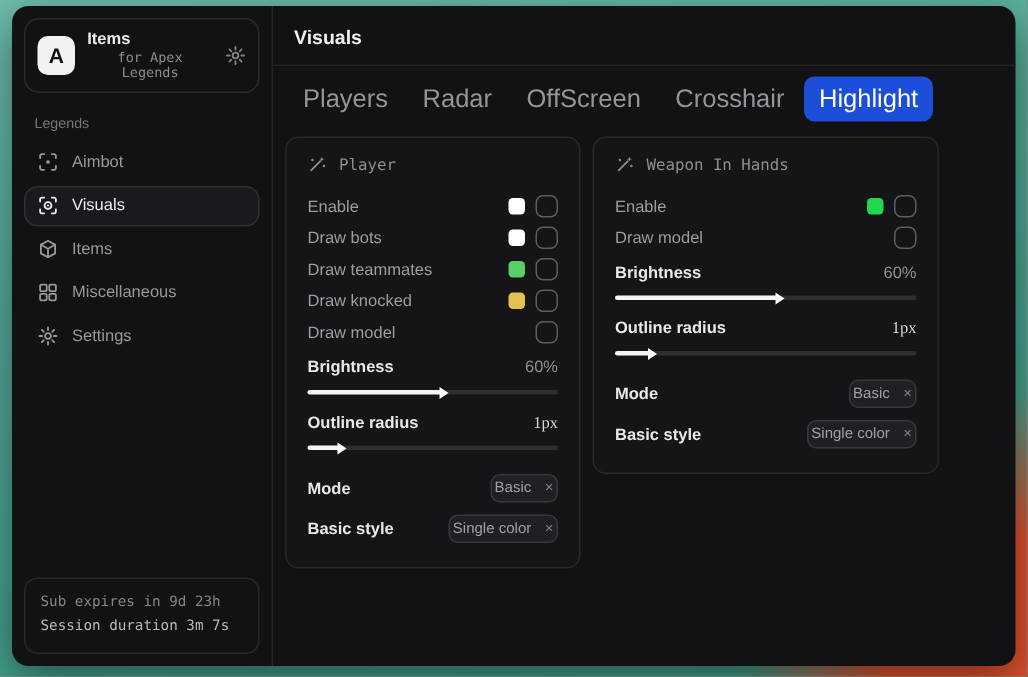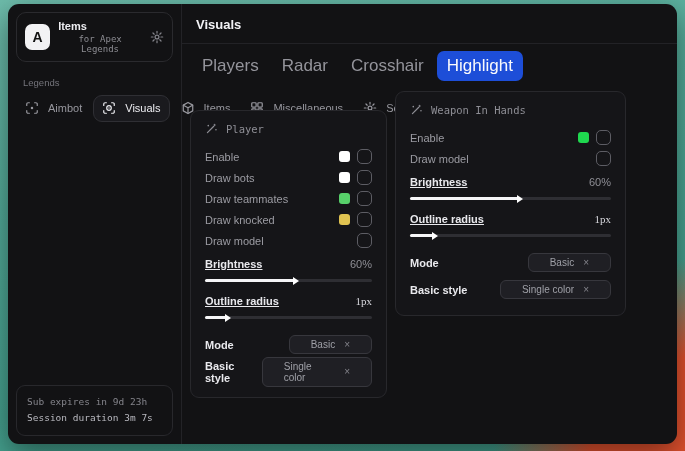--- a/index.html
+++ b/index.html
@@ -22,61 +22,61 @@
   .sidebar { width:174px; flex:0 0 174px; display:flex; flex-direction:column;
     padding:8px; border-right:1px solid #232327; }
   .side-header { border:1px solid #2a2a2e; border-radius:10px; padding:7px 8px;
     display:flex; align-items:center; gap:8px; }
   .logo { width:26px; height:26px; border-radius:7px; background:#f2f2f4;
     color:#111; font-weight:bold; font-size:14px; display:flex; align-items:center; justify-content:center; }
   .app-name { font-size:11px; font-weight:bold; color:#ececf0; line-height:1.25; }
   .app-sub { font-size:9px; color:#8c8c92; font-family:"DejaVu Sans Mono", monospace;text-align:center; }
   .side-gear { margin-left:auto; color:#83838a; display:flex; }
   .category { margin:15px 7px 7px; font-size:9.5px; color:#74747b; }
-  .nav { display:flex; flex-direction:row; gap:2px; }
+  .nav { display:flex; flex-direction:column; gap:2px; }
   .nav-item { height:27px; padding:0 8px; display:flex; align-items:center; gap:9px;
     color:#97979e; font-size:11px; border:1px solid transparent; border-radius:9px; cursor:default; }
   .nav-item.active { background:#1a1a1e; border-color:#2f2f34; color:#ececf0; }
   .nav-item .ic { display:flex; }
   .spacer { flex:1; }
   .status-box { border:1px solid #28282c; border-radius:9px; padding:8px 10px;
     font-family:"DejaVu Sans Mono", monospace; font-size:9.5px; line-height:1.75; }
   .status-line1 { color:#84848b; }
   .status-line2 { color:#b8b8bf; }
   
   .main { flex:1; display:flex; flex-direction:column; min-width:0; }
   .main-header { padding:13px 14px 11px; border-bottom:1px solid #222226; }
   .main-title { font-size:13px; font-weight:bold; color:#f2f2f6; }
   .tabs { display:flex; gap:3px; padding:7px 10px 4px; }
   .tab { padding:5px 10px; font-size:17px; color:#94949b; border-radius:7px; white-space:nowrap; }
   .tab.active { background:#1d4ed8; color:#fafafc; }
   .cards { display:flex; gap:8px; padding:6px 8px; align-items:flex-start; }
   .card { background:#151518; border:1px solid #28282c; border-radius:9px; padding:11px 14px 13px; }
-  .card:nth-child(1) { width:197px;margin-top:19px; }
+  .card:nth-child(1) { width:197px; }
   .card:nth-child(2) { width:231px; }
   .card-header { display:flex; align-items:center; gap:8px; color:#8e8e95;
     font-family:"DejaVu Sans Mono", monospace; font-size:10.5px; margin-bottom:11px; }
   .row-toggle { display:flex; align-items:center; height:21px; }
   .row-toggle .lbl { font-size:11px; color:#9c9ca3; }
   .row-toggle .ctrls { margin-left:auto; display:flex; align-items:center; gap:7px; }
   .swatch { width:11px; height:11px; border-radius:3px; }
   .checkbox { width:15px; height:15px; border:1.5px solid #5d5d64; border-radius:5px; background:transparent; }
   .row-slider { margin-top:7px; }
   .row-slider .top { display:flex; justify-content:space-between; align-items:baseline; }
-  .row-slider .lbl { font-size:11px; font-weight:bold; color:#e9e9ed;text-decoration:underline; }
+  .row-slider .lbl { font-size:11px; font-weight:bold; color:#e9e9ed; }
   .row-slider .val { font-size:11px; }
   .val.dim { color:#8e8e95; } .val.bright { color:#d6d6dc;font-family:Liberation Serif, serif; }
   .track { position:relative; height:3px; background:#2e2e33; border-radius:2px; margin:9px 0 13px; }
   .fill { position:absolute; left:0; top:0; height:3px; background:#f5f5f7; border-radius:2px; }
   .thumb { position:absolute; top:50%; transform:translate(-2px,-50%); width:0; height:0;
     border-top:4px solid transparent; border-bottom:4px solid transparent; border-left:6px solid #fff; }
   .row-tag { display:flex; justify-content:space-between; align-items:center; height:25px; margin-top:2px; }
   .row-tag .lbl { font-size:11px; font-weight:bold; color:#e9e9ed; }
   .tag-pill { display:flex; align-items:center; gap:9px; background:#1f1f24; border:1px solid #37373d;
-    border-radius:6px; padding:3px 21px; font-size:10px; color:#9fa0a7; }
+    border-radius:6px; padding:3px 2px; font-size:10px; color:#9fa0a7; }
   .tag-x { color:#84848b; font-size:10px; }
   svg { display:block; }
 </style>
 </head>
 <body>
 
 <div class="bg-orange"></div>
 
 <div class="window">
 
@@ -156,20 +156,21 @@
     </div>
   </div>
 
   <div class="main">
     <div class="main-header">
       <div class="main-title">Visuals</div>
     </div>
     <div class="tabs">
         <div class="tab">Players</div>
         <div class="tab">Radar</div>
+        <div class="tab">OffScreen</div>
         <div class="tab">Crosshair</div>
         <div class="tab active">Highlight</div>
       </div>
     <div class="cards">
         <div class="card">
           <div class="card-header">
             <span class="ic">
               <svg width="13" height="13" viewBox="0 0 16 16" fill="none" stroke="currentColor" stroke-width="1.5" stroke-linecap="round">
                 <path d="M3 13L10.5 5.5"></path>
                 <path d="M11.8 1.8l.6 1.4 1.4.6-1.4.6-.6 1.4-.6-1.4-1.4-.6 1.4-.6.6-1.4z" fill="currentColor" stroke="none"></path>

